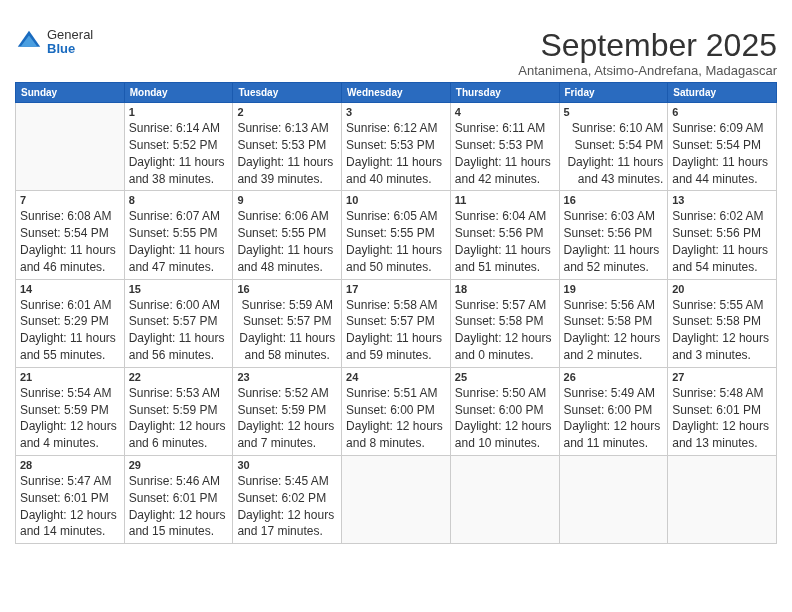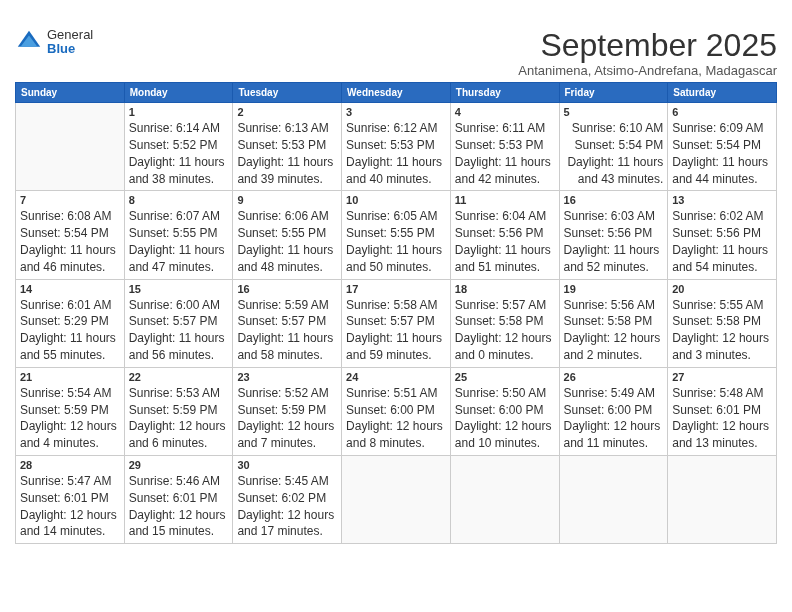--- a/index.html
+++ b/index.html
@@ -235,21 +235,21 @@
           </td>
           <td>
             <span class="day-num">15</span>
             <div class="day-info" style="white-space: pre-line;">Sunrise: 6:00 AM
 Sunset: 5:57 PM
 Daylight: 11 hours
 and 56 minutes.</div>
           </td>
           <td>
             <span class="day-num">16</span>
-            <div class="day-info" style="white-space: pre-line;">Sunrise: 5:59 AM
+            <div class="day-info" style="white-space: pre-line; text-align: center;">Sunrise: 5:59 AM
 Sunset: 5:57 PM
 Daylight: 11 hours
 and 58 minutes.</div>
           </td>
           <td>
             <span class="day-num">17</span>
             <div class="day-info" style="white-space: pre-line;">Sunrise: 5:58 AM
 Sunset: 5:57 PM
 Daylight: 11 hours
 and 59 minutes.</div>

